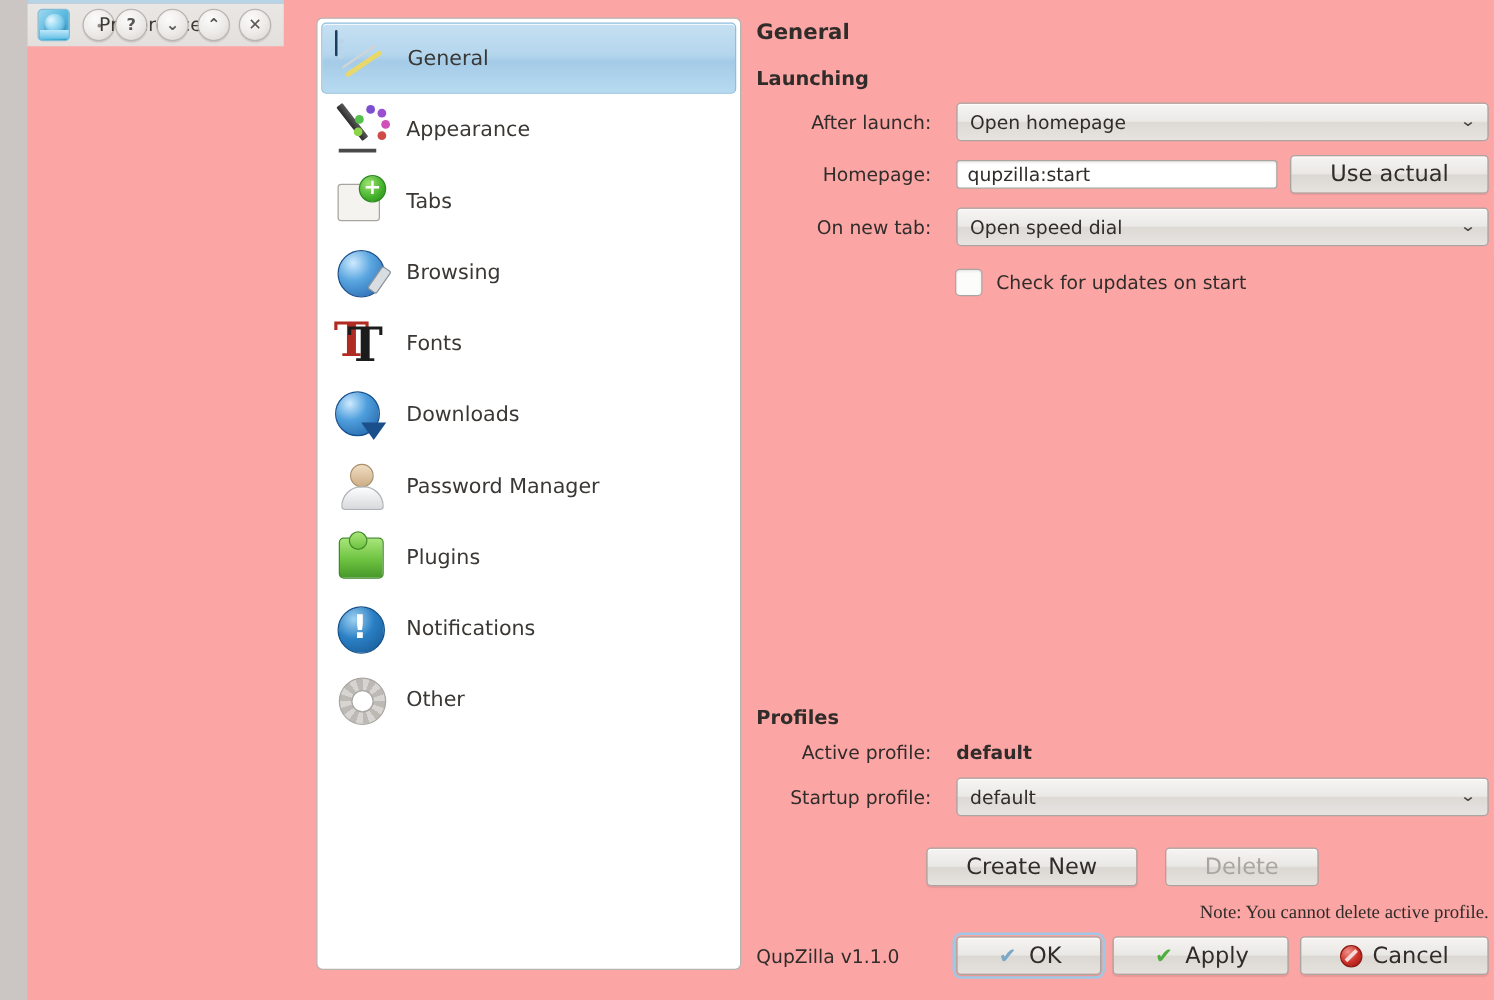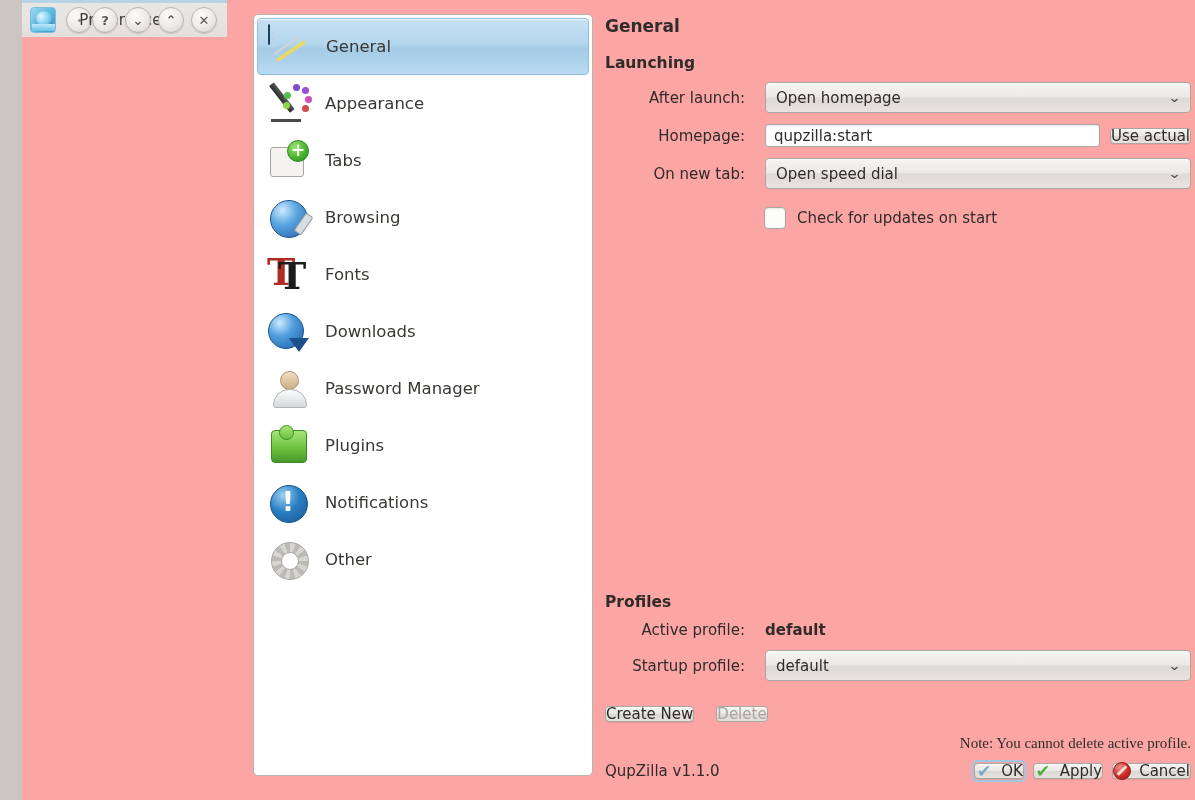--- a/index.html
+++ b/index.html
@@ -281,27 +281,27 @@
     flex: 1; height: 23px;
     background: #ffffff;
     border: 1px solid #a9a5a1;
     border-radius: 3px;
     display: flex; align-items: center;
     padding: 0 8px;
     font-size: 15px; color: #2f2c29;
     box-shadow: inset 0 1px 2px rgba(0,0,0,.10);
   }
   .btn {
-    height: 16px;
+    height: 31px;
     background: linear-gradient(to bottom, #f5f4f2 0%, #eae8e5 48%, #dbd8d4 52%, #e6e3df 100%);
     border: 1px solid #a9a5a1;
     border-radius: 4px;
-    padding: 0 0;
+    padding: 0 31px;
     display: inline-flex; align-items: center; justify-content: center; gap: 8px;
-    font-size: 15px; color: #2f2c29;
+    font-size: 18px; color: #2f2c29;
     box-shadow: inset 0 1px 0 rgba(255,255,255,.85), 0 1px 1px rgba(0,0,0,.08);
     white-space: nowrap;
   }
   .btn.disabled { color: #a9a5a1; box-shadow: inset 0 1px 0 rgba(255,255,255,.6); }
   .btn.focused {
     outline: 2px solid #9ec8e4; outline-offset: 1px;
     border-radius: 4px;
   }
   .checkbox-row {
     display: flex; align-items: center; gap: 11px;
@@ -311,21 +311,21 @@
     width: 22px; height: 22px; border-radius: 4px;
     background: #fcfcfb; border: 1px solid #a9a5a1;
     box-shadow: inset 0 1px 2px rgba(0,0,0,.10);
   }
   .checkbox-label { font-size: 15px; color: #2f2c29; }
 
   #spacer { flex: 1; min-height: 20px; }
 
   .static-value { font-size: 15px; font-weight: bold; color: #2f2c29; }
   .profile-buttons {
-    display: flex; justify-content: flex-start; gap: 22px;
+    display: flex; justify-content: center; gap: 22px;
     margin-top: 14px;
   }
   .note {
     text-align: right; font-size: 15px; color: #2f2c29;
     margin-top: 13px;
     font-family: Liberation Serif, serif;
   }
 
   
   #footer {

